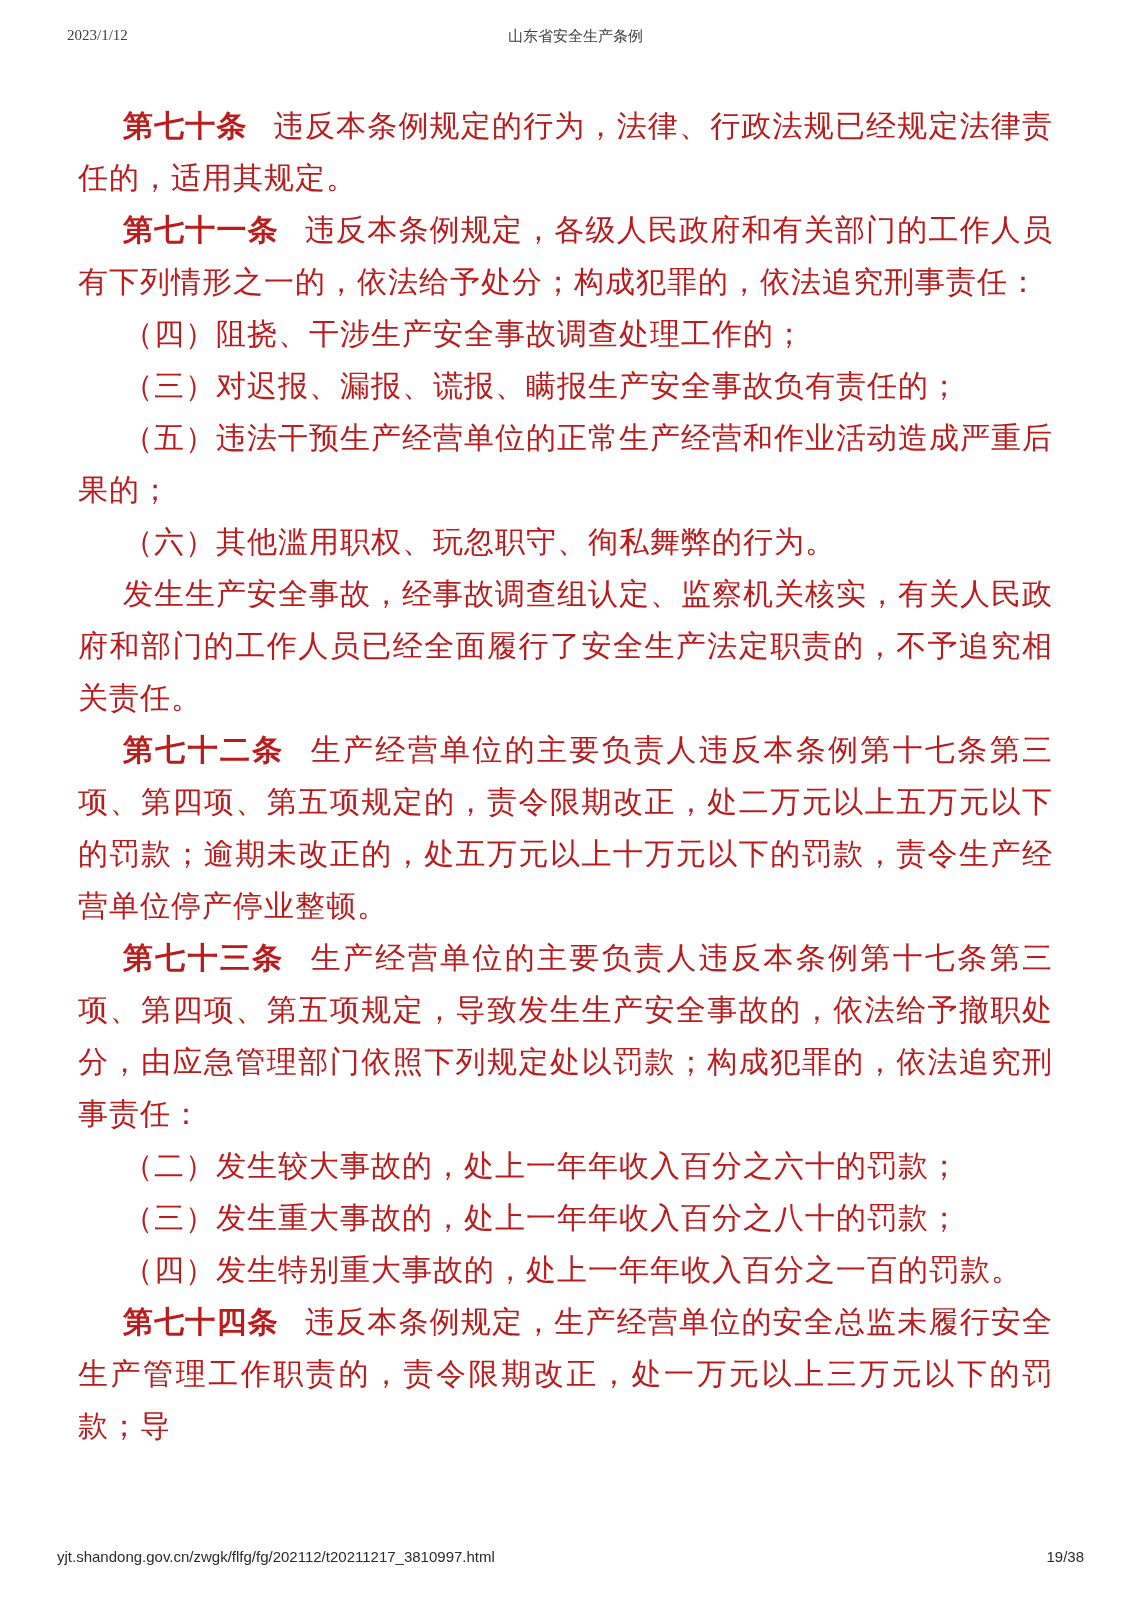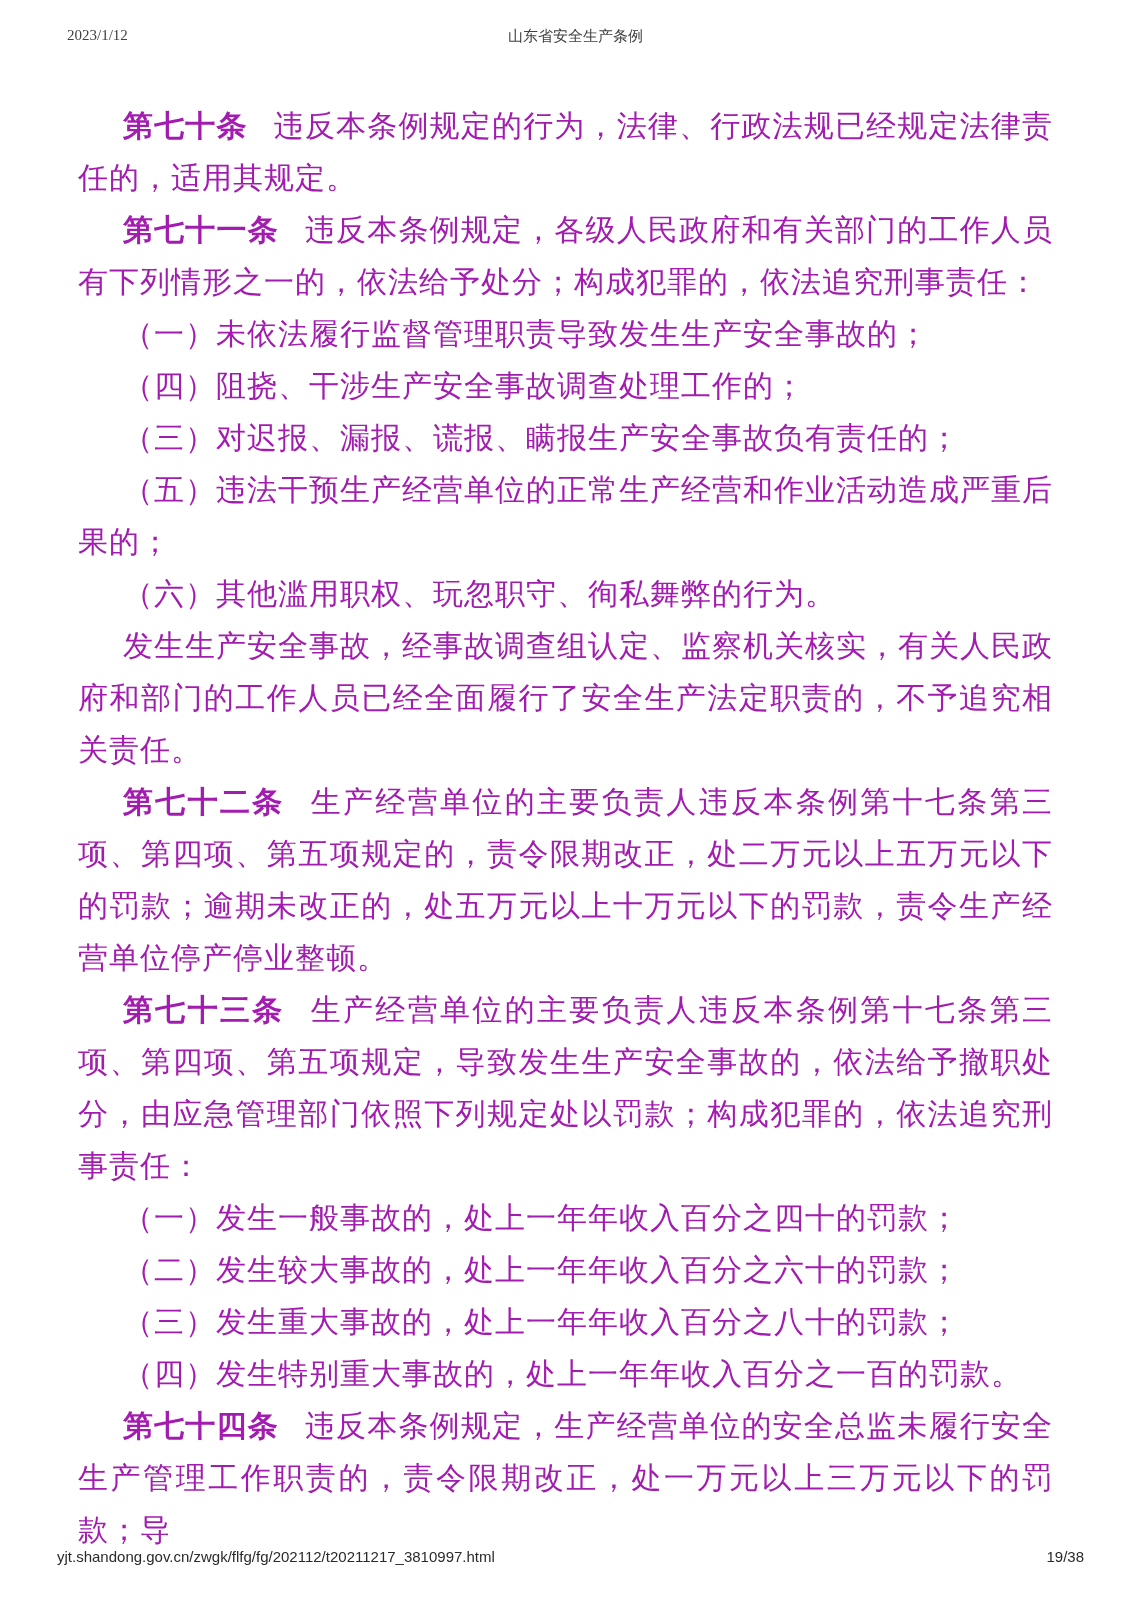--- a/index.html
+++ b/index.html
@@ -48,21 +48,21 @@
   }
   .para {
     margin: 0;
     font-size: 30px;
     line-height: 52px;
     letter-spacing: 1px;
     text-indent: 45px;
     text-align: justify;
     word-break: break-all;
     overflow-wrap: break-word;
-    color: #a21caf;
+    color: #b91c1c;
   }
   .para b {
     font-weight: 700;
     margin-right: 26px;
     letter-spacing: 1px;
   }
   
   .print-footer {
     position: absolute;
     left: 47px;
@@ -88,29 +88,27 @@
 <body>
 
 <div class="print-header">
   <span class="date">2023/1/12</span>
   <span class="doc-title">山东省安全生产条例</span>
 </div>
 
 <div class="doc-body">
     <p class="para"><b>第七十条</b>违反本条例规定的行为，法律、行政法规已经规定法律责任的，适用其规定。</p>
     <p class="para"><b>第七十一条</b>违反本条例规定，各级人民政府和有关部门的工作人员有下列情形之一的，依法给予处分；构成犯罪的，依法追究刑事责任：</p>
-    <p class="para">（一）未依法履行监督管理职责导致发生生产安全事故的；</p>
     <p class="para">（四）阻挠、干涉生产安全事故调查处理工作的；</p>
     <p class="para">（三）对迟报、漏报、谎报、瞒报生产安全事故负有责任的；</p>
     <p class="para">（五）违法干预生产经营单位的正常生产经营和作业活动造成严重后果的；</p>
     <p class="para">（六）其他滥用职权、玩忽职守、徇私舞弊的行为。</p>
     <p class="para">发生生产安全事故，经事故调查组认定、监察机关核实，有关人民政府和部门的工作人员已经全面履行了安全生产法定职责的，不予追究相关责任。</p>
     <p class="para"><b>第七十二条</b>生产经营单位的主要负责人违反本条例第十七条第三项、第四项、第五项规定的，责令限期改正，处二万元以上五万元以下的罚款；逾期未改正的，处五万元以上十万元以下的罚款，责令生产经营单位停产停业整顿。</p>
     <p class="para"><b>第七十三条</b>生产经营单位的主要负责人违反本条例第十七条第三项、第四项、第五项规定，导致发生生产安全事故的，依法给予撤职处分，由应急管理部门依照下列规定处以罚款；构成犯罪的，依法追究刑事责任：</p>
-    <p class="para">（一）发生一般事故的，处上一年年收入百分之四十的罚款；</p>
     <p class="para">（二）发生较大事故的，处上一年年收入百分之六十的罚款；</p>
     <p class="para">（三）发生重大事故的，处上一年年收入百分之八十的罚款；</p>
     <p class="para">（四）发生特别重大事故的，处上一年年收入百分之一百的罚款。</p>
     <p class="para"><b>第七十四条</b>违反本条例规定，生产经营单位的安全总监未履行安全生产管理工作职责的，责令限期改正，处一万元以上三万元以下的罚款；导</p>
   </div>
 
 <div class="print-footer">
   <span class="url">yjt.shandong.gov.cn/zwgk/flfg/fg/202112/t20211217_3810997.html</span>
   <span class="page-num">19/38</span>
 </div>

